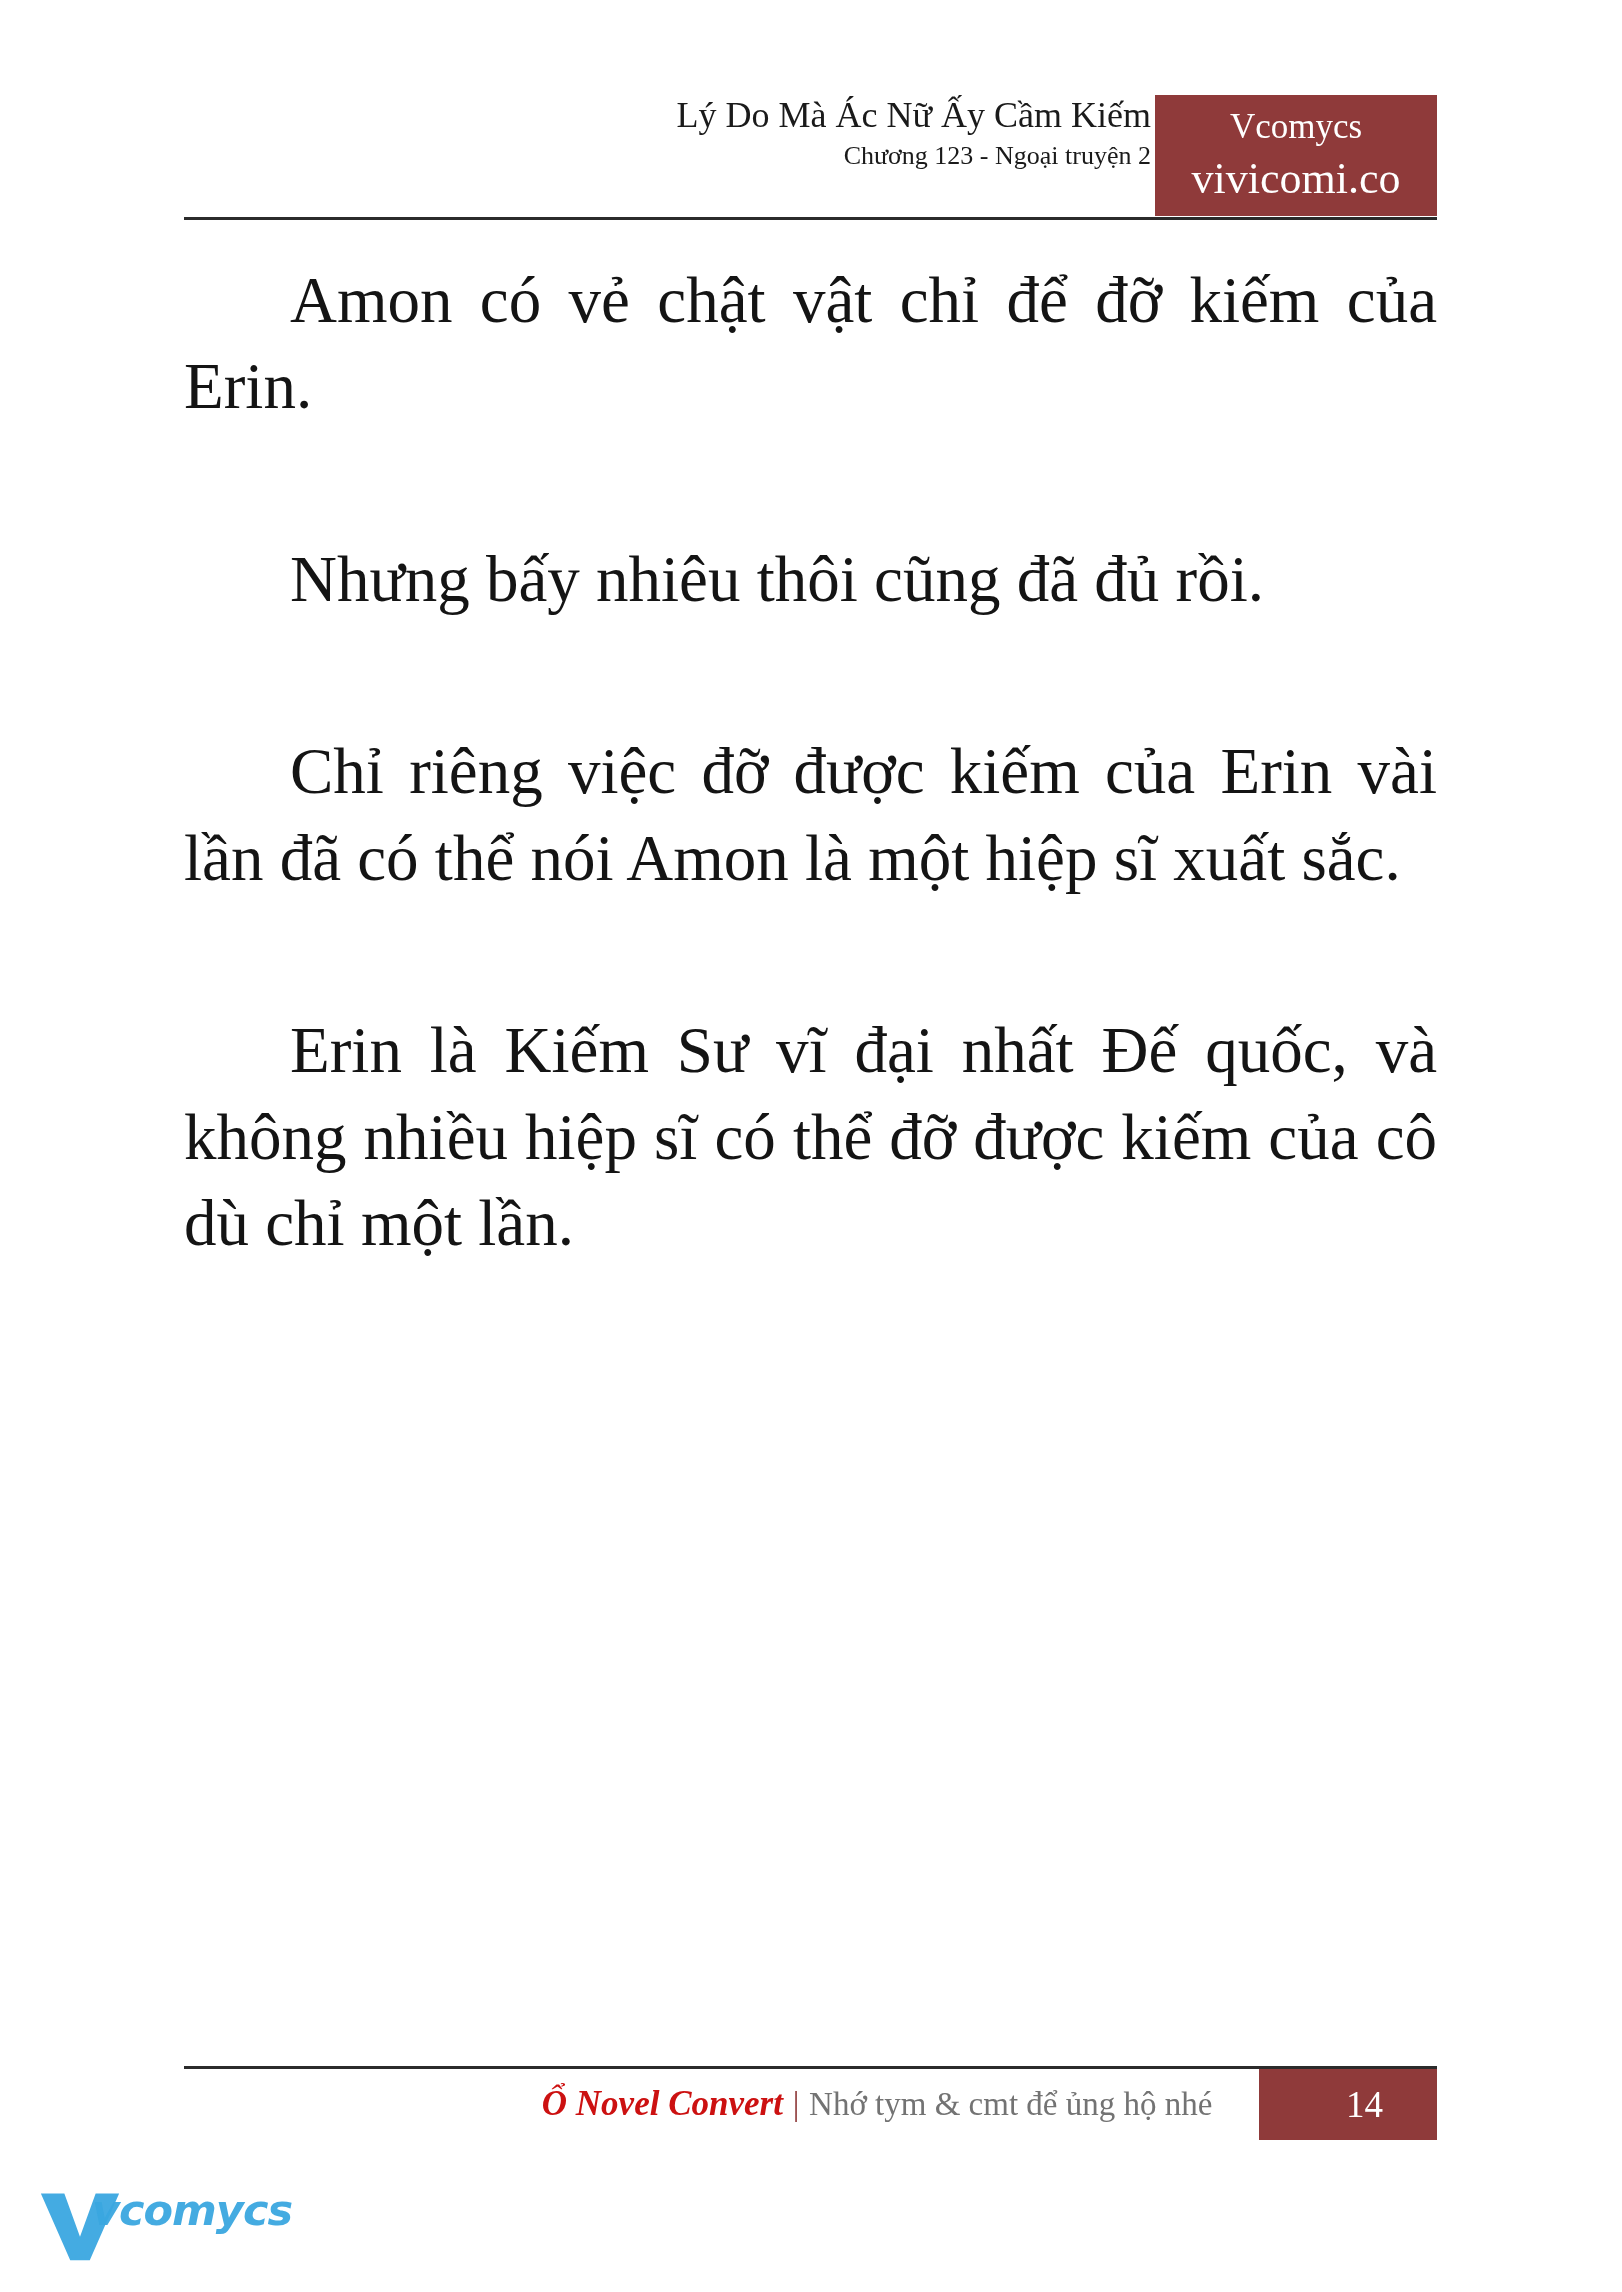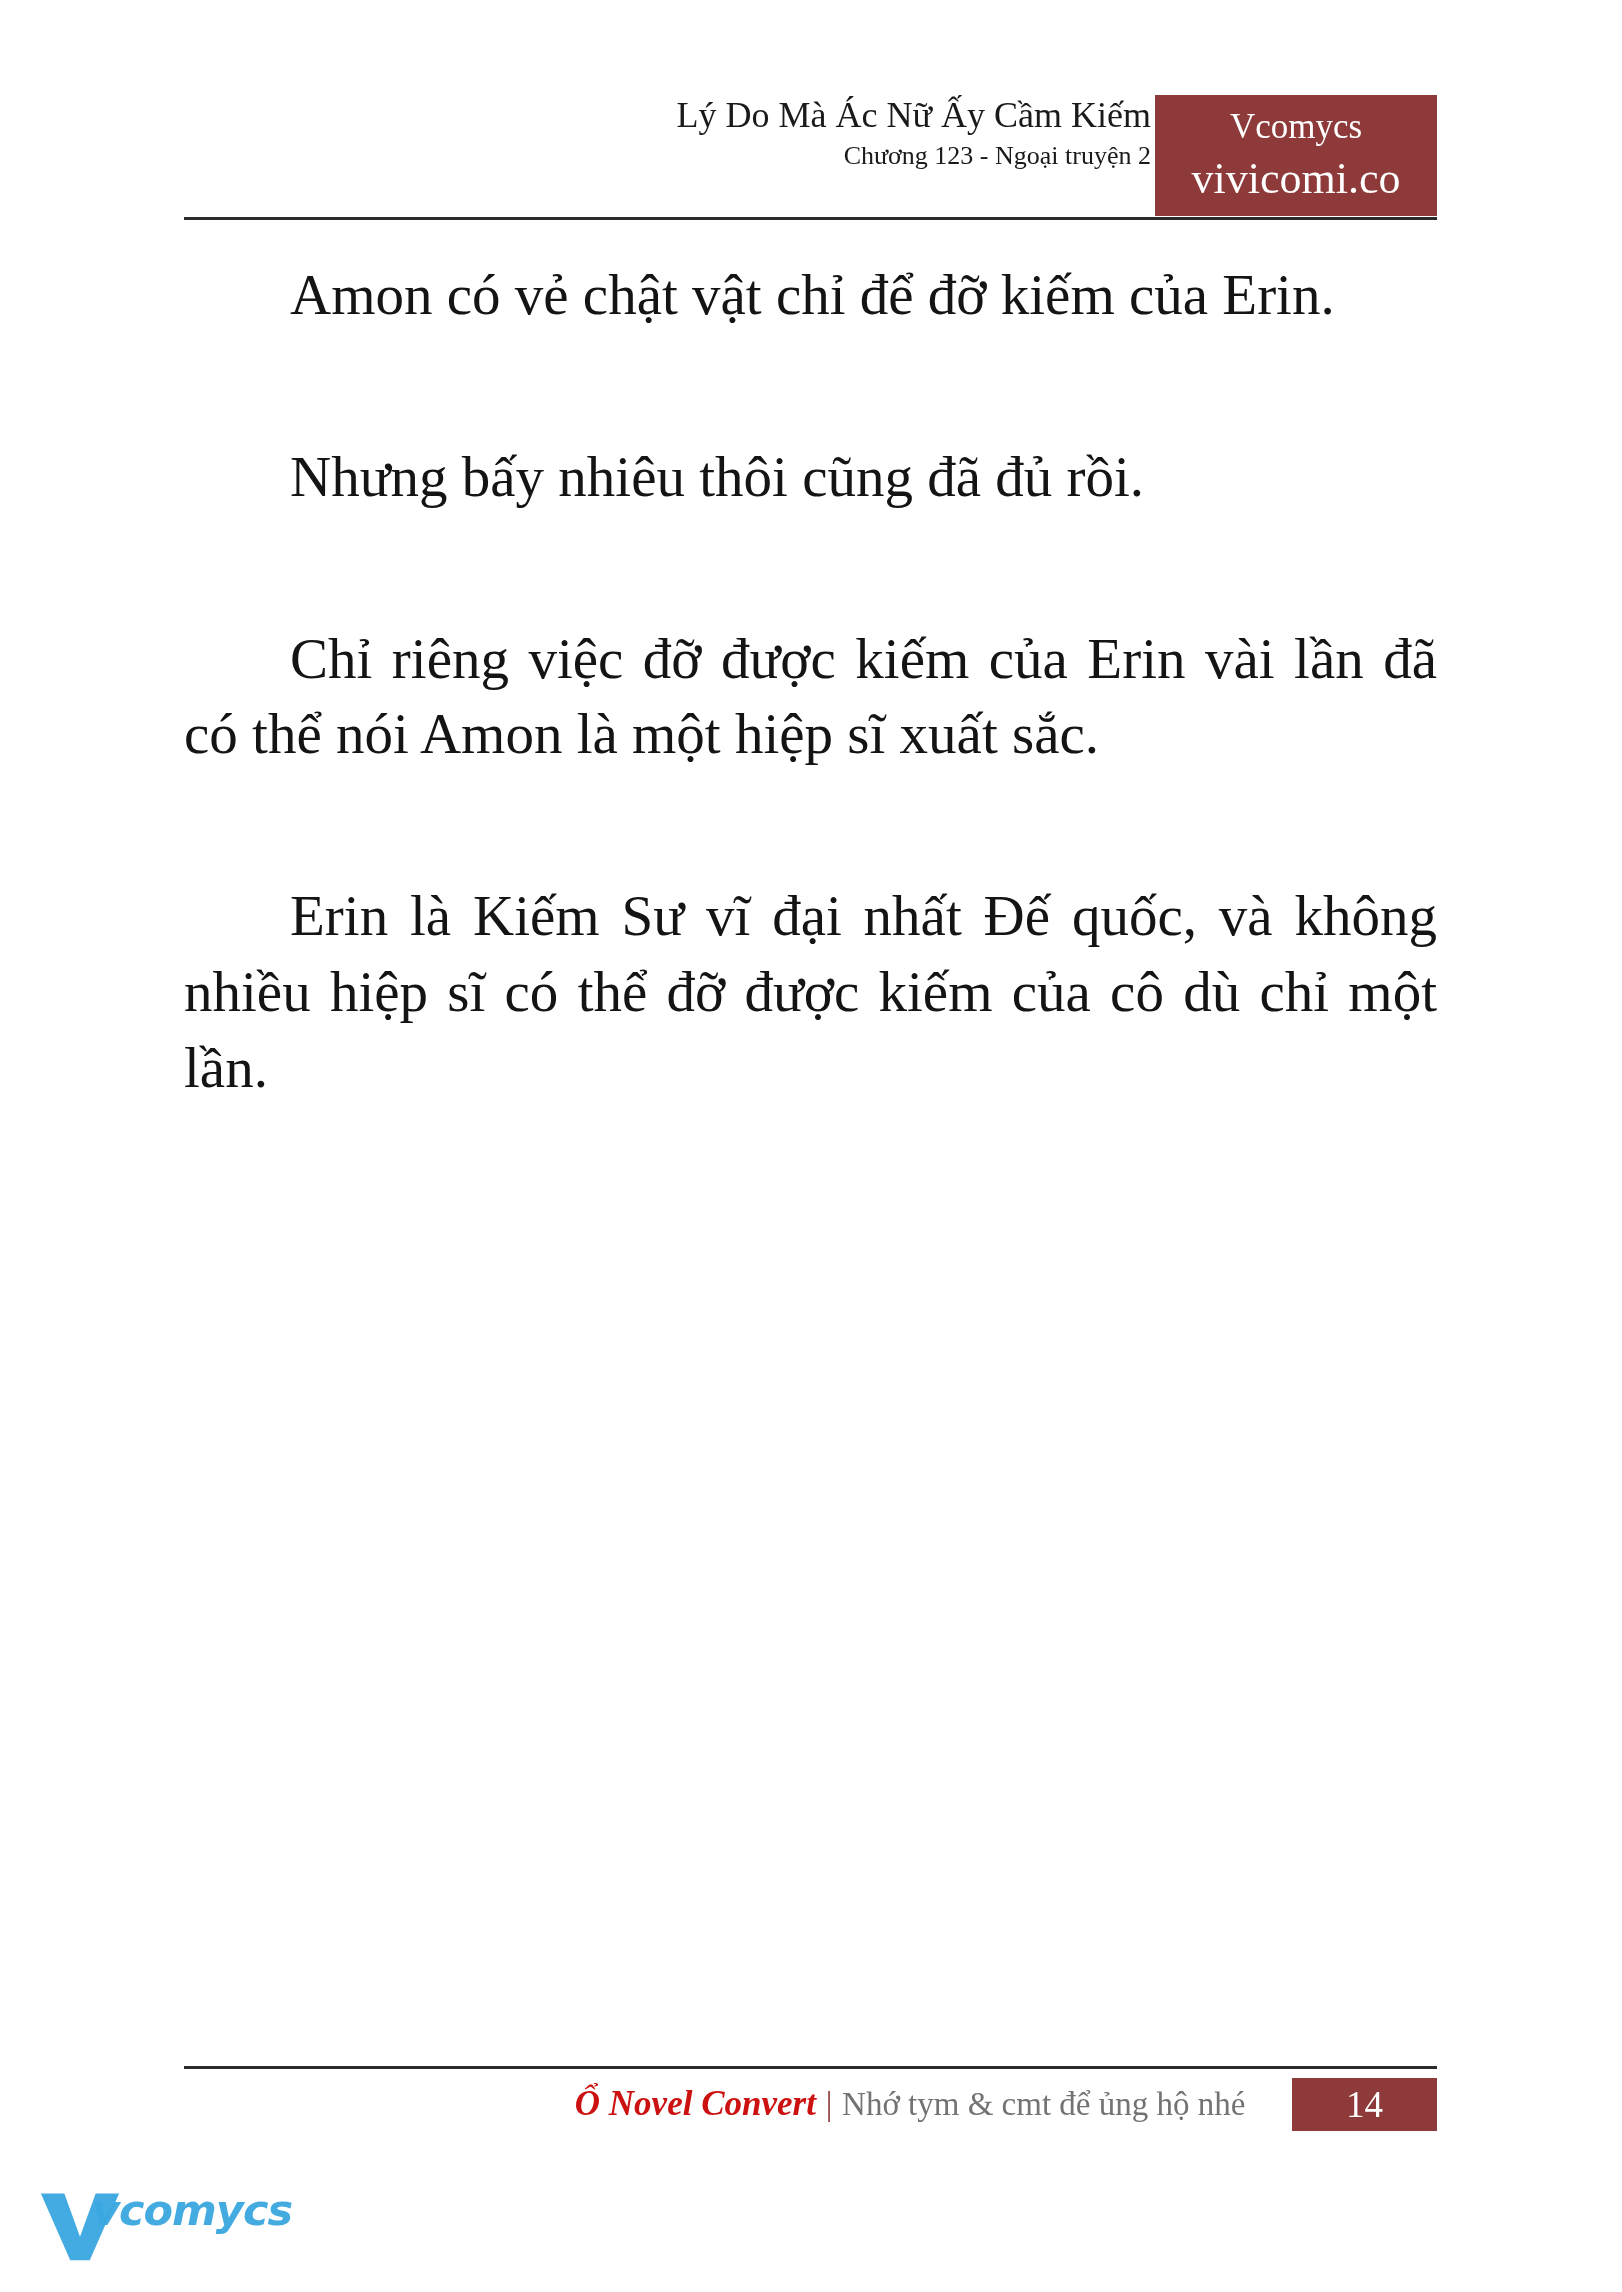--- a/index.html
+++ b/index.html
@@ -74,21 +74,21 @@
 
   
   .content {
     position: absolute;
     left: 184px;
     top: 257px;
     width: 1253px;
     color: #141414;
   }
   .para {
-    font-size: 57px;
+    font-size: 65px;
     line-height: 1.33;
     text-align: justify;
     text-indent: 106px;
     margin: 0 0 106px 0;
     -webkit-hyphens: none;
     hyphens: none;
   }
   .para:last-child { margin-bottom: 0; }
 
   
@@ -132,27 +132,28 @@
     font-size: 35px;
   }
   .footer-sep {
     color: #8f3a3a;
     padding: 0 9.8px;
     font-size: 33px;
   }
   .footer-note { color: #737373; }
   .page-number-box {
     width: 145px;
-    height: 53px;
+    height: 71px;
     background: #8f3a3a;
     color: #ffffff;
     font-size: 37px;
     display: flex;
     align-items: center;
     justify-content: center;
+    padding-left: 33px;
   }
 
   
   .watermark {
     position: absolute;
     left: 35px;
     bottom: 27.4px;
     width: 225px;
     height: 90px;
   }

